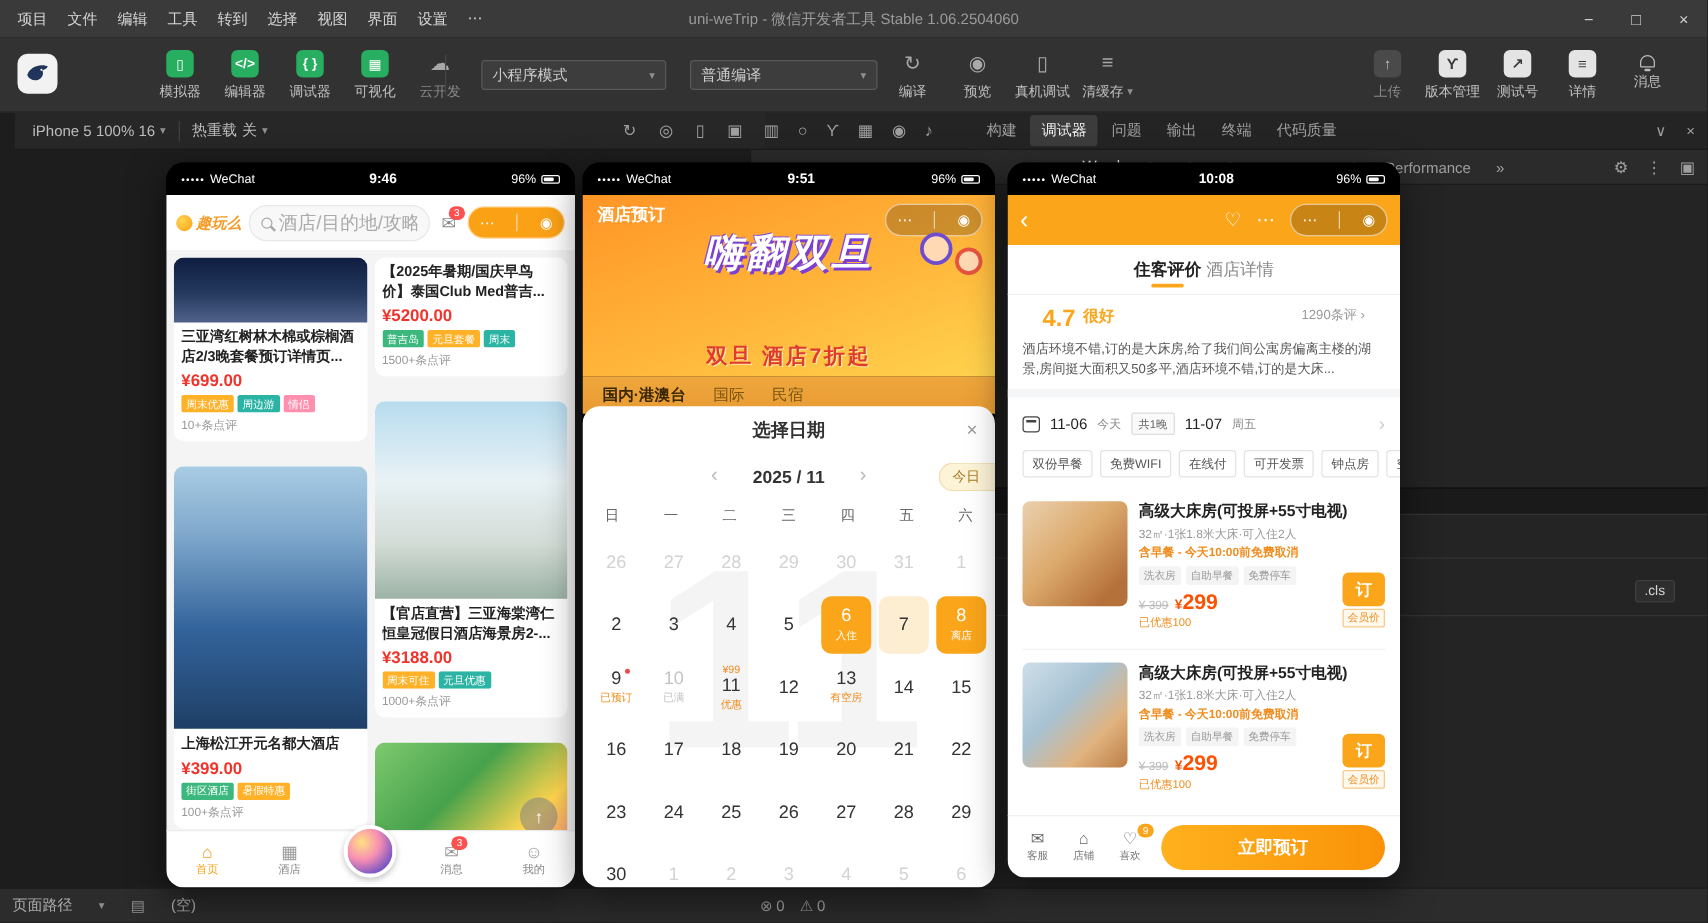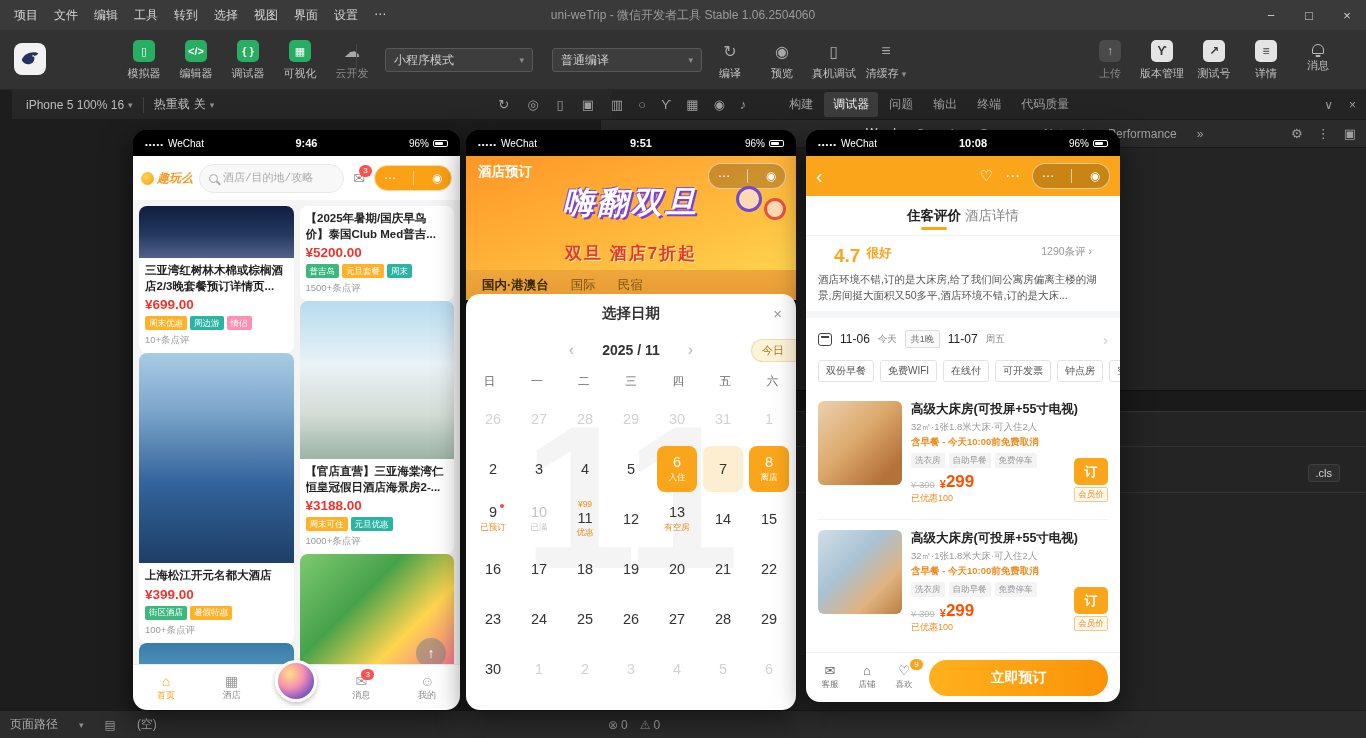--- a/index.html
+++ b/index.html
@@ -67,25 +67,25 @@
 .capsule.dark{background:rgba(0,0,0,.2);border:1px solid rgba(255,255,255,.55)}
 .bbadge{position:absolute;top:-5px;right:-7px;background:#fa5151;color:#fff;font-size:8px;border-radius:8px;padding:1px 4px;min-width:13px;text-align:center;line-height:1.2}
 .bbadge.orange{background:#faa51a}
 
 .p1-header{height:44px;background:#fff;display:flex;align-items:center;padding:0 8px;gap:6px;flex:none}
 .p1-brand{display:flex;align-items:center;gap:3px;color:#f59a23;font-weight:800;font-size:12px;font-style:italic;white-space:nowrap}
 .brand-dot{width:13px;height:13px;border-radius:50%;background:radial-gradient(circle at 35% 35%,#ffd54f,#fa9d16)}
 .p1-search{flex:1;min-width:0;height:29px;border:1px solid #e8e8e8;background:#f8f8f8;border-radius:15px;display:flex;align-items:center;padding:0 9px;gap:5px}
 .s-ic{width:9px;height:9px;border:1.5px solid #a9a9a9;border-radius:50%;position:relative;flex:none}
 .s-ic::after{content:'';position:absolute;width:5px;height:1.5px;background:#a9a9a9;bottom:-2px;right:-4px;transform:rotate(45deg)}
-.p1-search input{border:none;outline:none;background:transparent;font-size:11px;color:#333;flex:1;min-width:0;font-family:Liberation Mono, monospace}
+.p1-search input{border:none;outline:none;background:transparent;font-size:15px;color:#333;flex:1;min-width:0;font-family:Liberation Sans, sans-serif}
 .p1-search input::placeholder{color:#aaa}
 .p1-chat{position:relative;color:#8a8a8a;font-size:14px;flex:none;margin:0 3px}
 .p1-feed{flex:1;background:#f4f4f4;padding:6px;display:flex;gap:6px;overflow:hidden;position:relative}
-.pcol{flex:1;display:flex;flex-direction:column;gap:0;min-width:0}
+.pcol{flex:1;display:flex;flex-direction:column;gap:20px;min-width:0}
 .hcard{background:#fff;border-radius:8px;overflow:hidden;flex:none}
 .himg{width:100%}
 .grad-night{background:linear-gradient(180deg,#0e1d40,#25395f 55%,#51628a)}
 .grad-tower{background:linear-gradient(180deg,#a9cce4 0%,#7fa8cc 26%,#33639b 62%,#1e3f66),repeating-linear-gradient(90deg,rgba(255,255,255,.12) 0 2px,transparent 2px 8px)}
 .grad-resort{background:linear-gradient(180deg,#b7dcee 0%,#e9f2f6 40%,#d3dcd6 72%,#9db3a6)}
 .grad-garden{background:linear-gradient(135deg,#7ec96f,#46a24b 38%,#ffd54f 68%,#ef6c9a)}
 .grad-pool{background:linear-gradient(180deg,#3a7ca8,#63a9c9 60%,#8fd0dd)}
 .hbody{padding:5px 6px 6px}
 .htitle{font-size:11.5px;color:#222;font-weight:700;line-height:1.35;max-height:31px;overflow:hidden}
 .hprice{color:#f0342c;font-size:13.5px;font-weight:800;margin-top:3px}
@@ -93,21 +93,21 @@
 .tag{font-size:8.5px;color:#fff;padding:1.5px 4px;border-radius:2px;white-space:nowrap}
 .hrev{color:#999;font-size:9.5px;margin-top:4px}
 .toTop{position:absolute;right:14px;top:438px;width:30px;height:30px;border-radius:50%;background:rgba(130,130,130,.55);color:#fff;display:flex;align-items:center;justify-content:center;font-size:14px}
 .p1-tabbar{height:46px;background:#fff;border-top:1px solid #ececec;display:flex;align-items:center;justify-content:space-around;flex:none;position:relative}
 .t-item{display:flex;flex-direction:column;align-items:center;gap:1px;color:#8a8a8a;font-size:9px;width:44px}
 .t-item .t-ic{font-size:14px;line-height:1;position:relative;color:#9a9a9a}
 .t-item.active{color:#faa116}
 .t-item.active .t-ic{color:#faa116}
 .t-balloon{width:42px;height:42px;border-radius:50%;margin-top:-14px;background:radial-gradient(circle at 32% 30%,#ffe082,#f78fb3 40%,#7e57c2 75%,#42a5f5);border:3px solid #fff;box-shadow:0 2px 5px rgba(0,0,0,.25);flex:none}
 
-.p2-banner{height:114px;background:linear-gradient(160deg,#ff9526,#ffb53a 55%,#ffd34e);position:relative;flex:none;overflow:hidden}
+.p2-banner{height:145px;background:linear-gradient(160deg,#ff9526,#ffb53a 55%,#ffd34e);position:relative;flex:none;overflow:hidden}
 .p2-title{position:absolute;top:7px;left:12px;color:#fff;font-size:13.5px;font-weight:700}
 .p2-headline{position:absolute;top:26px;left:0;right:0;text-align:center;font-size:31px;font-weight:900;font-style:italic;color:#fff;letter-spacing:3px;text-shadow:2px 2px 0 #7b3fd4,-1px -1px 0 #8a52da}
 .p2-ribbon{position:absolute;bottom:5px;left:0;right:0;text-align:center;color:#e03a2e;font-size:17px;font-weight:900;letter-spacing:2px;text-shadow:1px 1px 0 #ffe9a8}
 .deco{position:absolute;border-radius:50%}
 .d1{width:26px;height:26px;right:34px;top:30px;background:#ffd9b3;border:3px solid #6d4ccf}
 .d2{width:22px;height:22px;right:10px;top:42px;background:#ffd9b3;border:3px solid #e5533f}
 .p2-tabs{height:30px;background:linear-gradient(180deg,#eea63d,#e89c33);display:flex;align-items:center;gap:22px;padding:0 16px;font-size:12.5px;color:#7a5410;flex:none}
 .p2-tab{position:relative;padding:4px 0;white-space:nowrap}
 .p2-tab.active{color:#3a2703;font-weight:800}
 .p2-tab.active::after{content:'';position:absolute;left:50%;transform:translateX(-50%);bottom:-2px;width:26px;height:3px;border-radius:2px;background:#fff}

